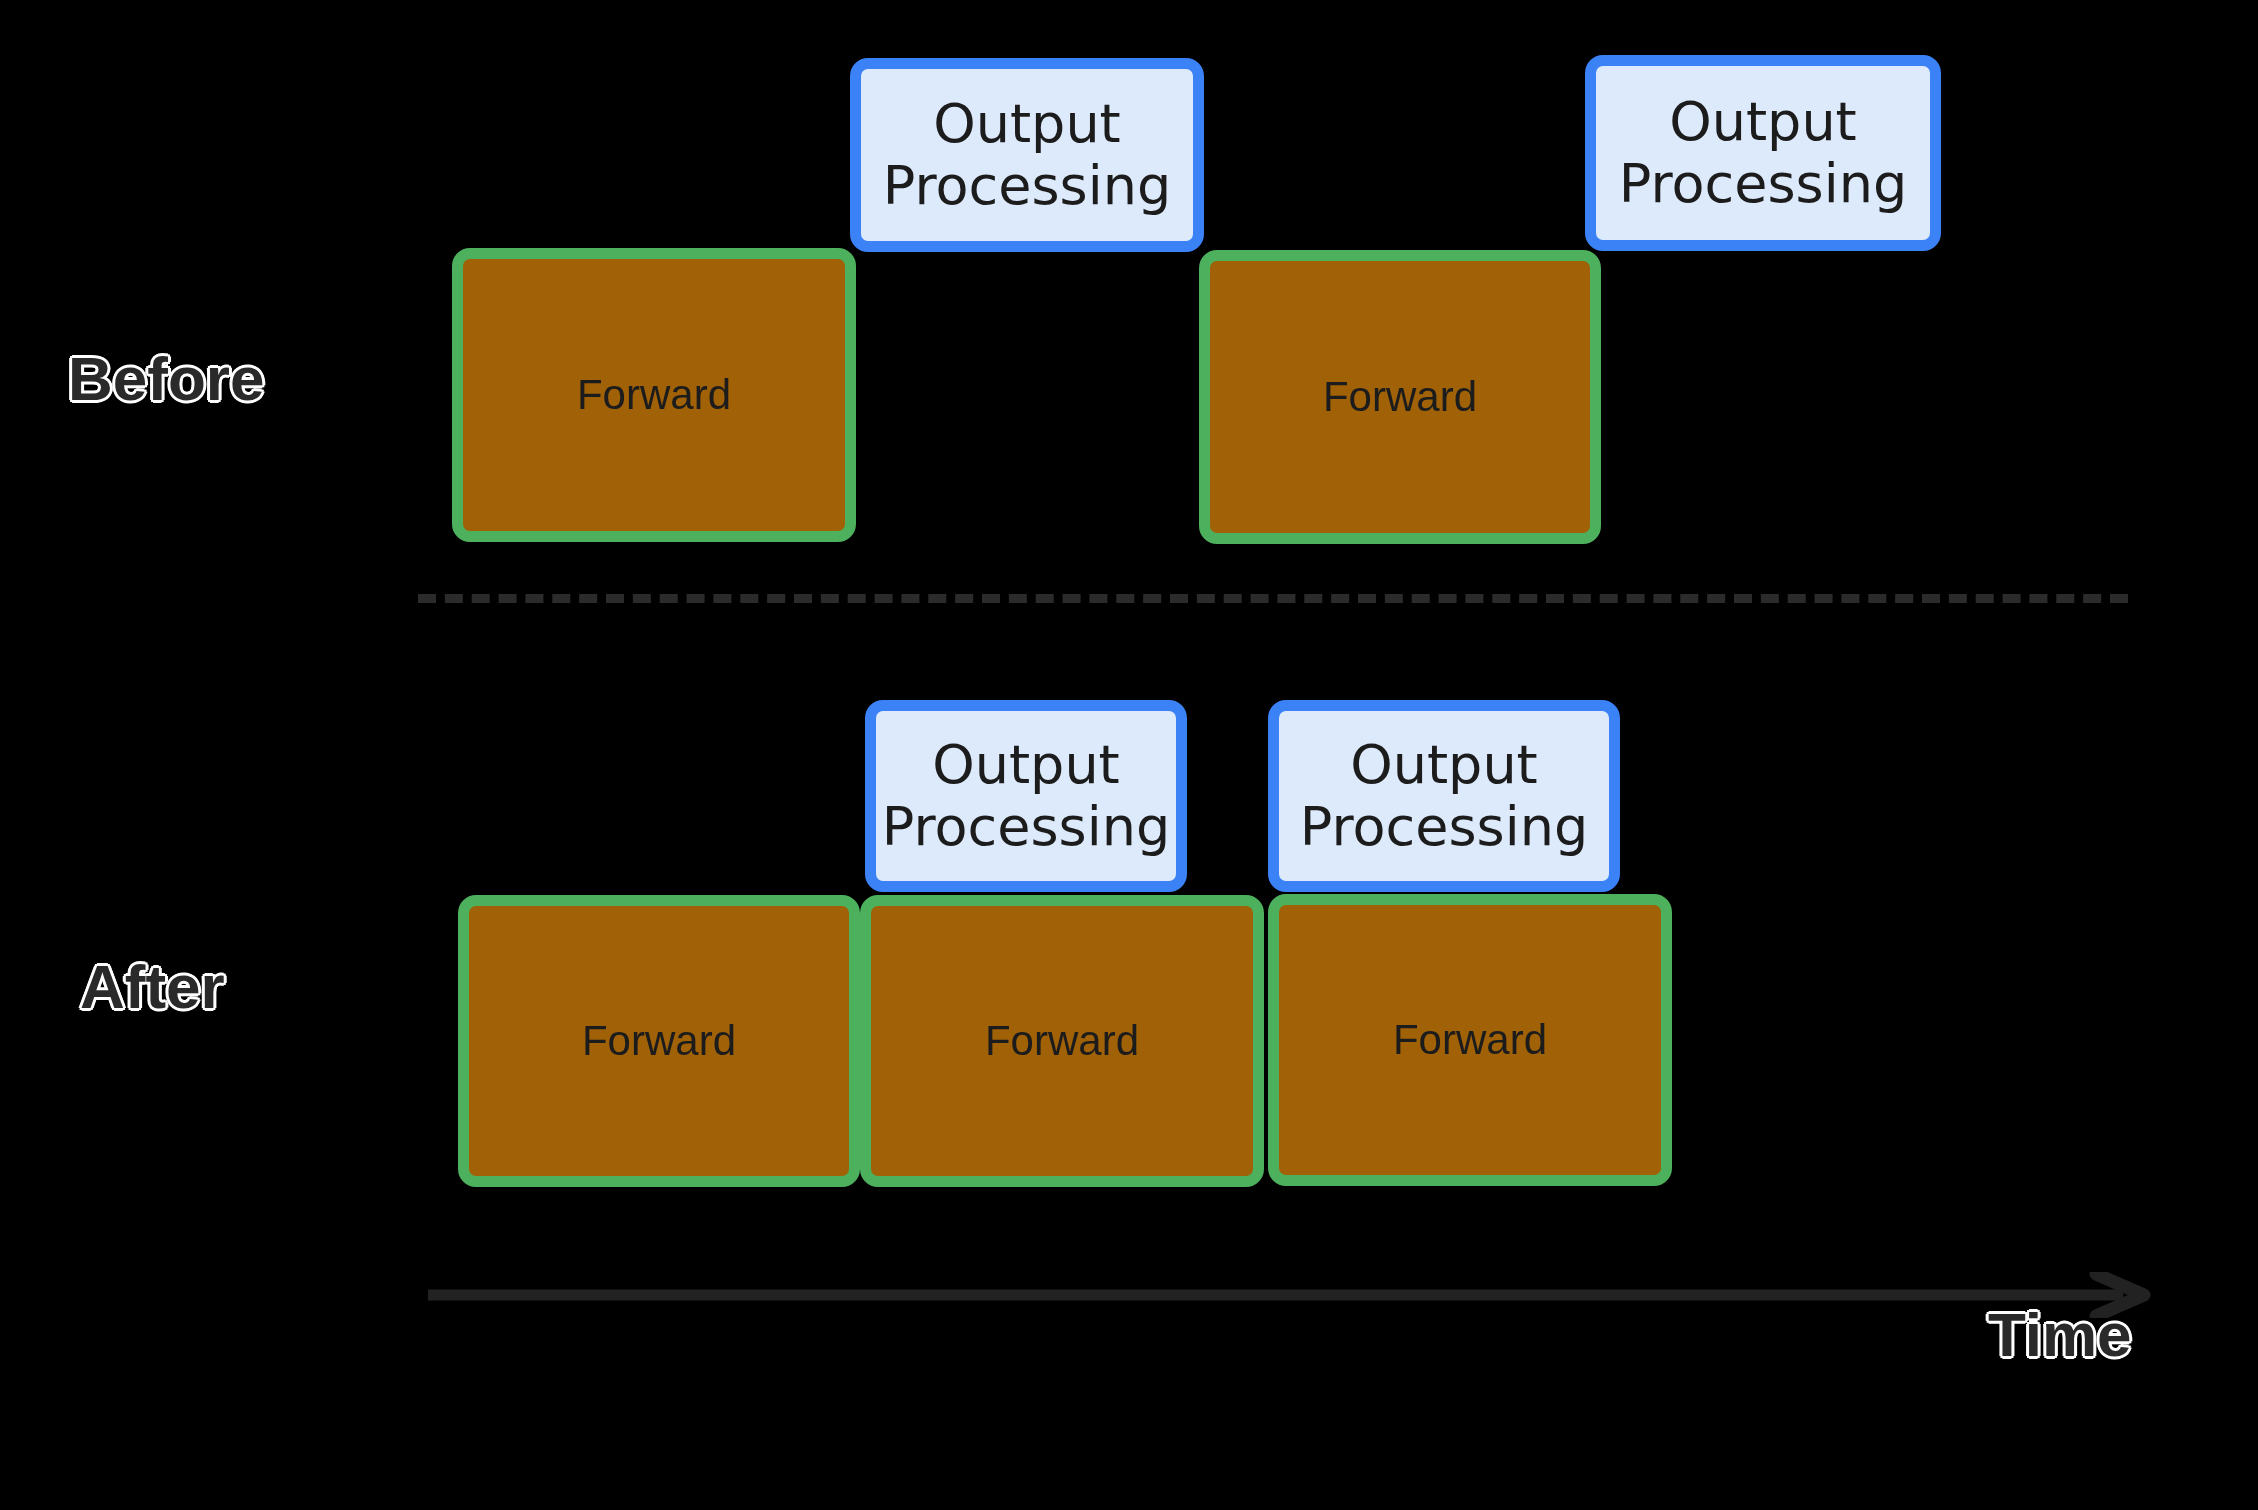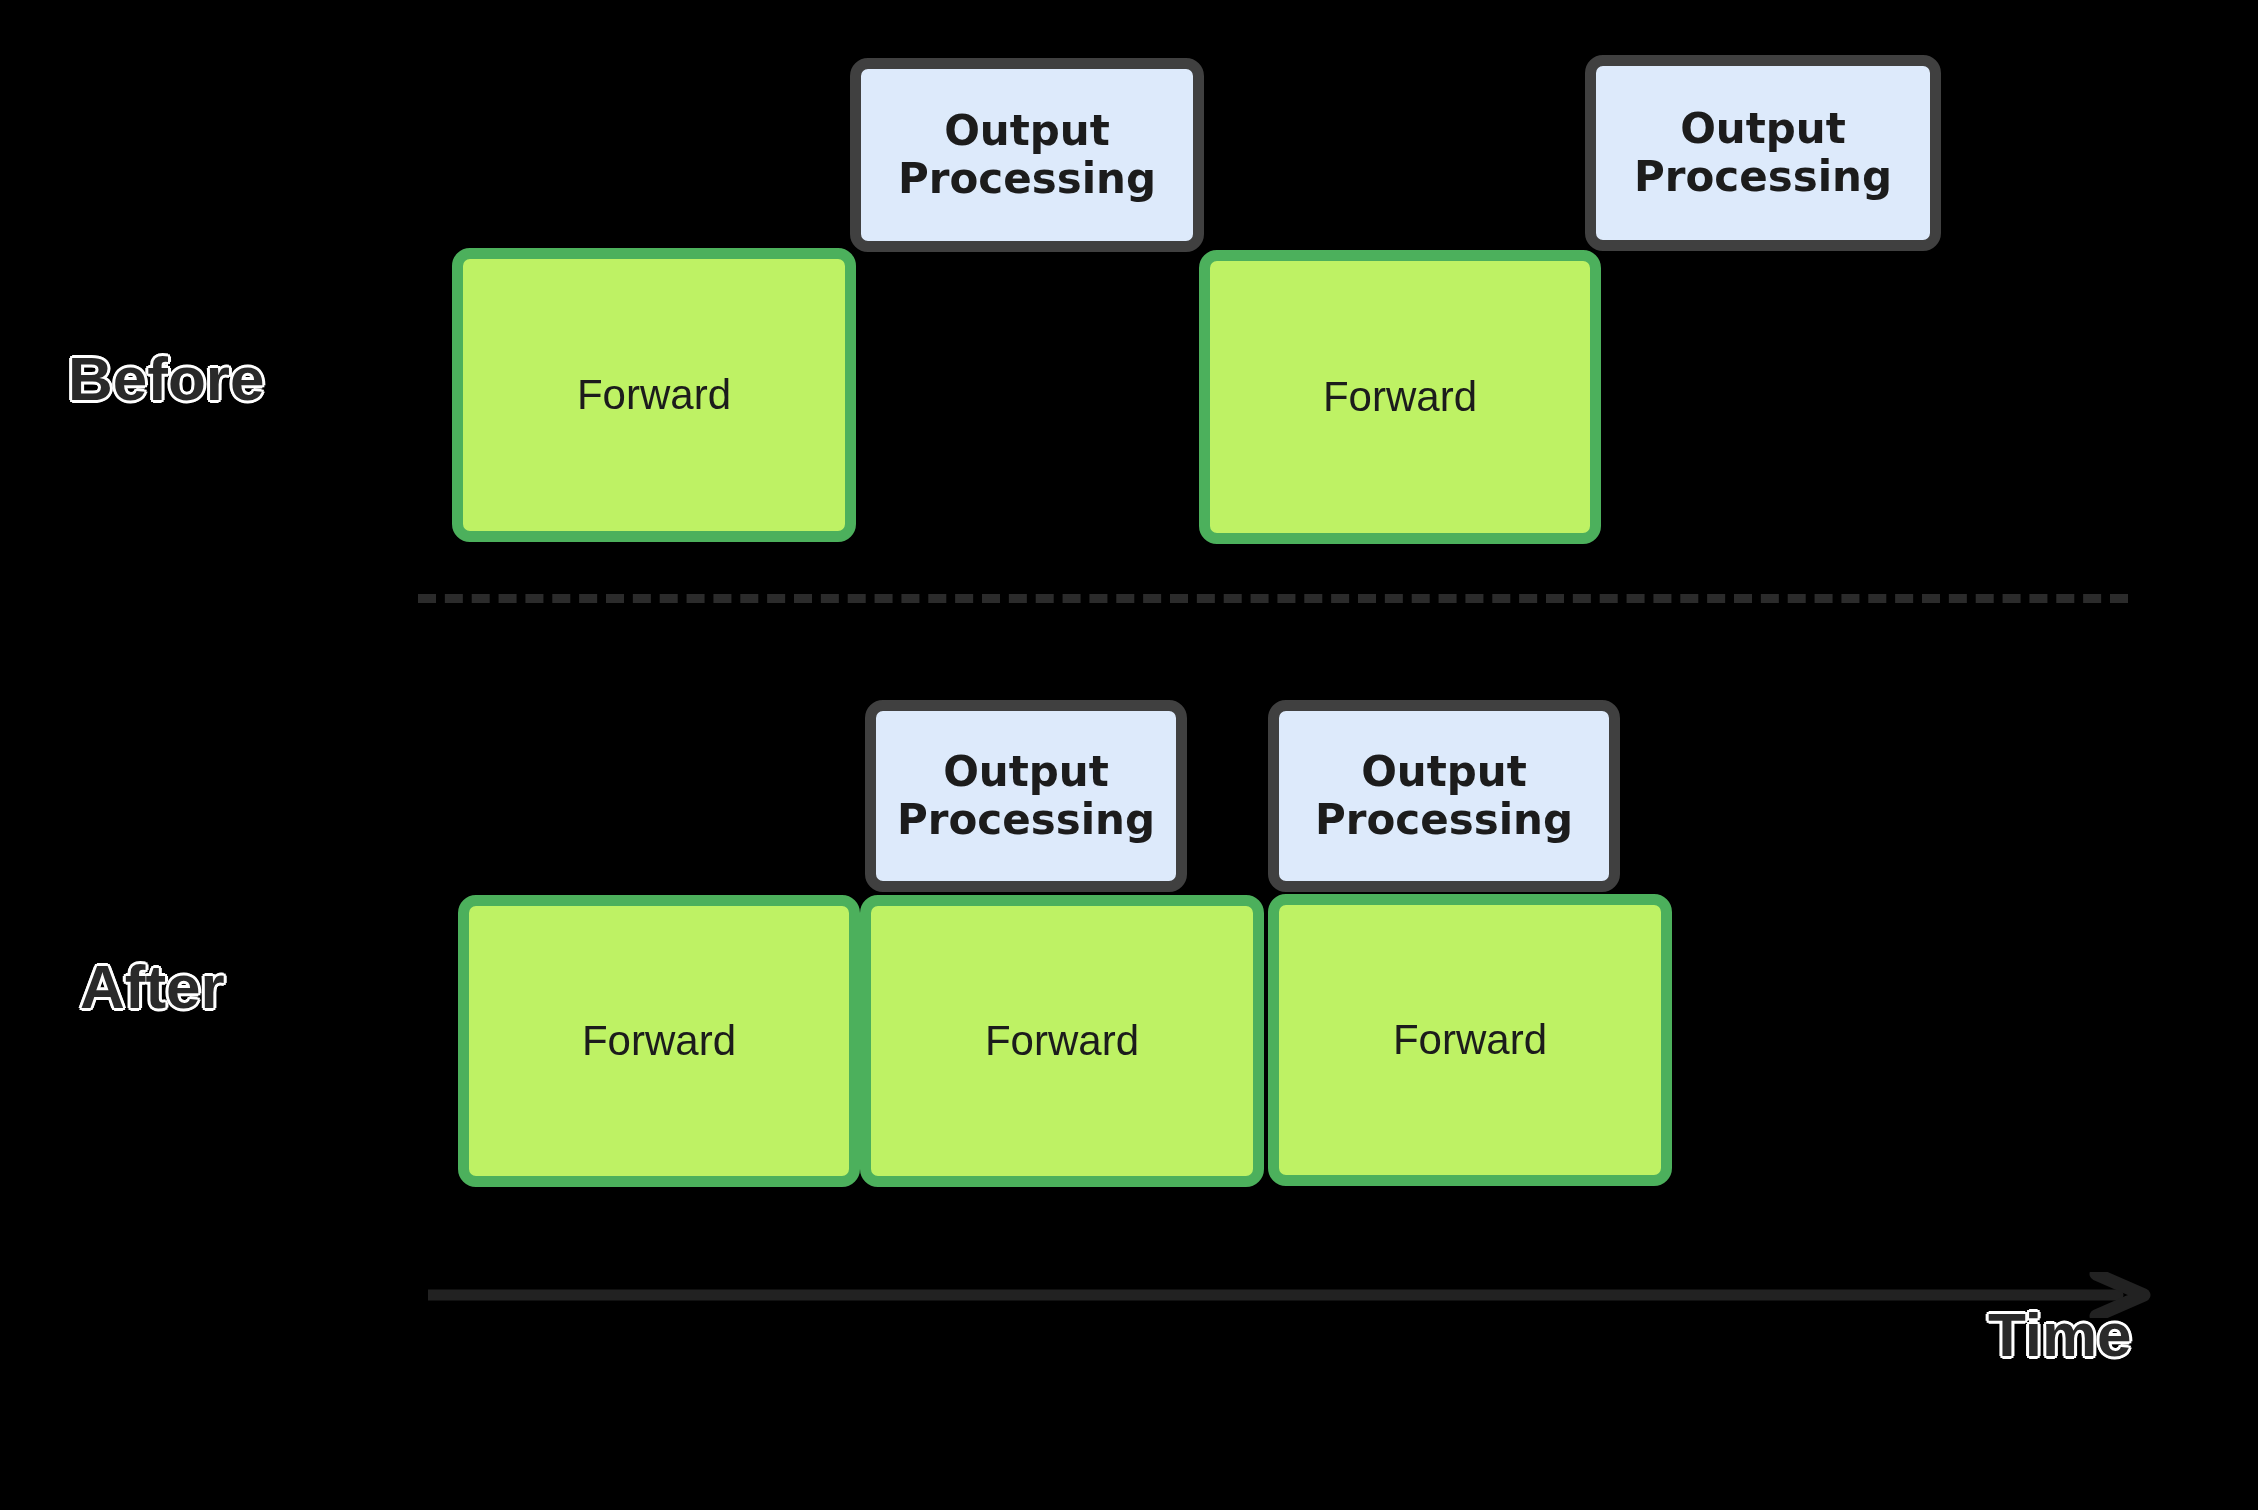--- a/index.html
+++ b/index.html
@@ -62,31 +62,31 @@
     display: flex;
     align-items: center;
     justify-content: center;
     text-align: center;
     border-radius: 18px;
     line-height: 1.15;
     color: #1c1c1c;
     white-space: pre-line;
   }
   .node.green {
-    background: #bef264;
+    background: #a16207;
     border: 11px solid #4cb05c;
     font-size: 42px;
     font-weight: normal;
     font-family: "Liberation Sans", sans-serif;
   }
   .node.blue {
     background: #ddeafb;
-    border: 11px solid #404040;
-    font-size: 42px;
-    font-weight: bold;
+    border: 11px solid #3b82f6;
+    font-size: 54px;
+    font-weight: normal;
     font-family: "DejaVu Sans", sans-serif;
   }
 
   
   #divider {
     position: absolute;
     left: 418px;
     top: 594px;
     width: 1710px;
     height: 0;

